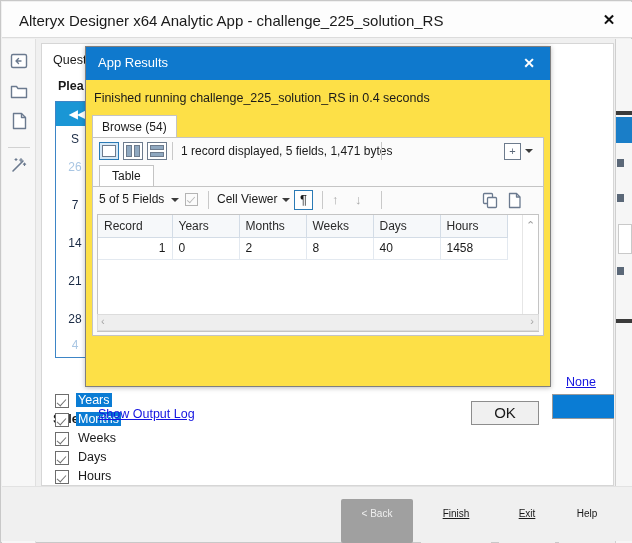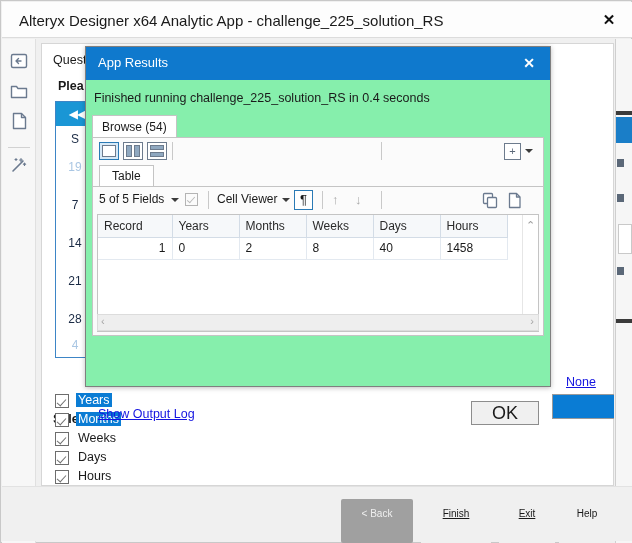--- a/index.html
+++ b/index.html
@@ -232,21 +232,21 @@
   #btn-finish { left: 419px; width: 70px; }
   #btn-exit   { left: 497px; width: 56px; }
   #btn-help   { left: 557px; width: 56px; }
   .ul { text-decoration: underline; }
 
   
   #modal {
     position: absolute;
     left: 84px; top: 45px;
     width: 466px; height: 341px;
-    background: #86efac;
+    background: #fde047;
     border: 1px solid #7f7f7f;
     box-shadow: 0 1px 5px rgba(0,0,0,0.25);
     padding-left: 30px;
   }
   #modal-title {
     position: absolute;
     left: 0; top: 0;
     width: 464px; height: 33px;
     background: #0f79cd;
   }
@@ -449,21 +449,21 @@
     color: #1414e0;
     text-decoration: underline;
     white-space: nowrap;
   }
   #ok-btn {
     position: absolute;
     left: 385px; top: 354px;
     width: 68px; height: 24px;
     background: #f0f0f0;
     border: 1px solid #8d8d8d;
-    font-size: 18px;
+    font-size: 15px;
     color: #1a1a1a;
     text-align: center;
     line-height: 22px;
   }
 </style>
 </head>
 <body>
 
 <div id="app-window">
 
@@ -499,21 +499,21 @@
     </div>
   </div>
 
   <div id="wizard-page">
     <div id="question-label">Quest</div>
     <div id="please-label">Plea</div>
 
     <div id="calendar">
       <div id="cal-header">◀◀</div>
       <div class="cal-cell" style="top:30px">S</div>
-      <div class="cal-cell dim" style="top:58px">19</div>
+      <div class="cal-cell dim" style="top:58px">26</div>
       <div class="cal-cell" style="top:96px">7</div>
       <div class="cal-cell" style="top:134px">14</div>
       <div class="cal-cell" style="top:172px">21</div>
       <div class="cal-cell" style="top:210px">28</div>
       <div class="cal-cell dim" style="top:236px">4</div>
     </div>
 
     <div id="select-label">Sele</div>
 
     <div id="checklist">
@@ -578,20 +578,21 @@
         </div>
         <div class="view-btn" id="vb2">
           <span class="vb-inner" style="left:2px;top:2px;width:6px;height:12px;background:#8fa8c0;"></span>
           <span class="vb-inner" style="left:10px;top:2px;width:6px;height:12px;background:#8fa8c0;"></span>
         </div>
         <div class="view-btn" id="vb3">
           <span class="vb-inner" style="left:2px;top:2px;width:14px;height:5px;background:#8fa8c0;"></span>
           <span class="vb-inner" style="left:2px;top:9px;width:14px;height:5px;background:#8fa8c0;"></span>
         </div>
         <div id="tb-sep1"></div>
+        <div id="record-info">1 record displayed, 5 fields, 1,471 bytes</div>
         <div id="tb-sep2"></div>
         <div id="grid-btn">
           <span style="position:absolute;left:0;top:0;width:15px;line-height:15px;text-align:center;font-size:11px;color:#5b6878;">+</span>
         </div>
         <div id="grid-caret"></div>
       </div>
 
       <div id="table-tab">Table</div>
       <div id="tabstrip-line"></div>
 

